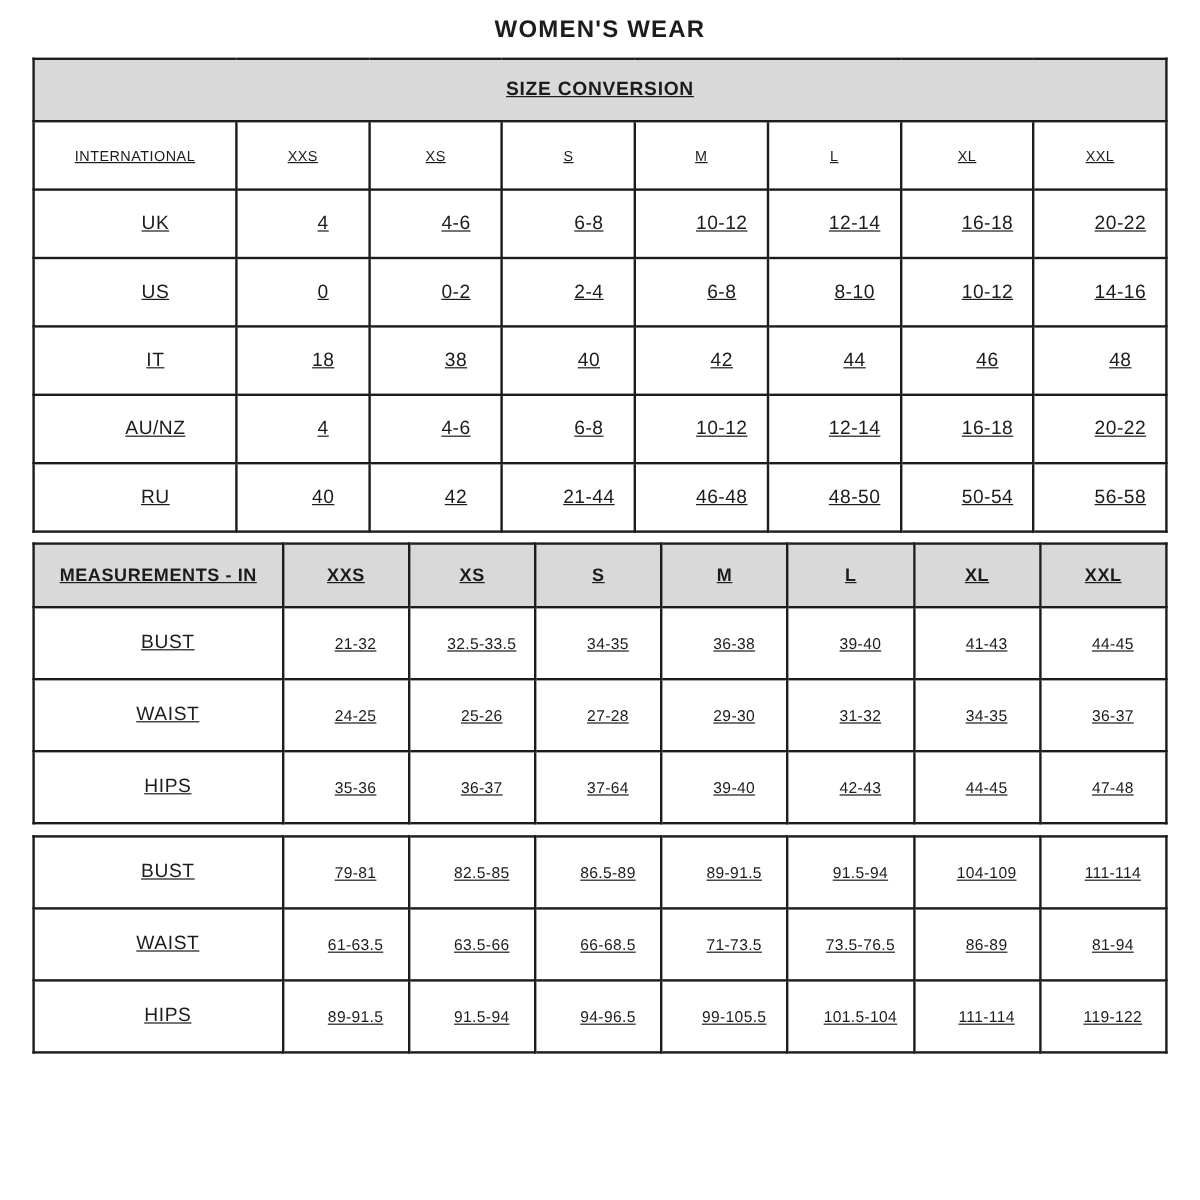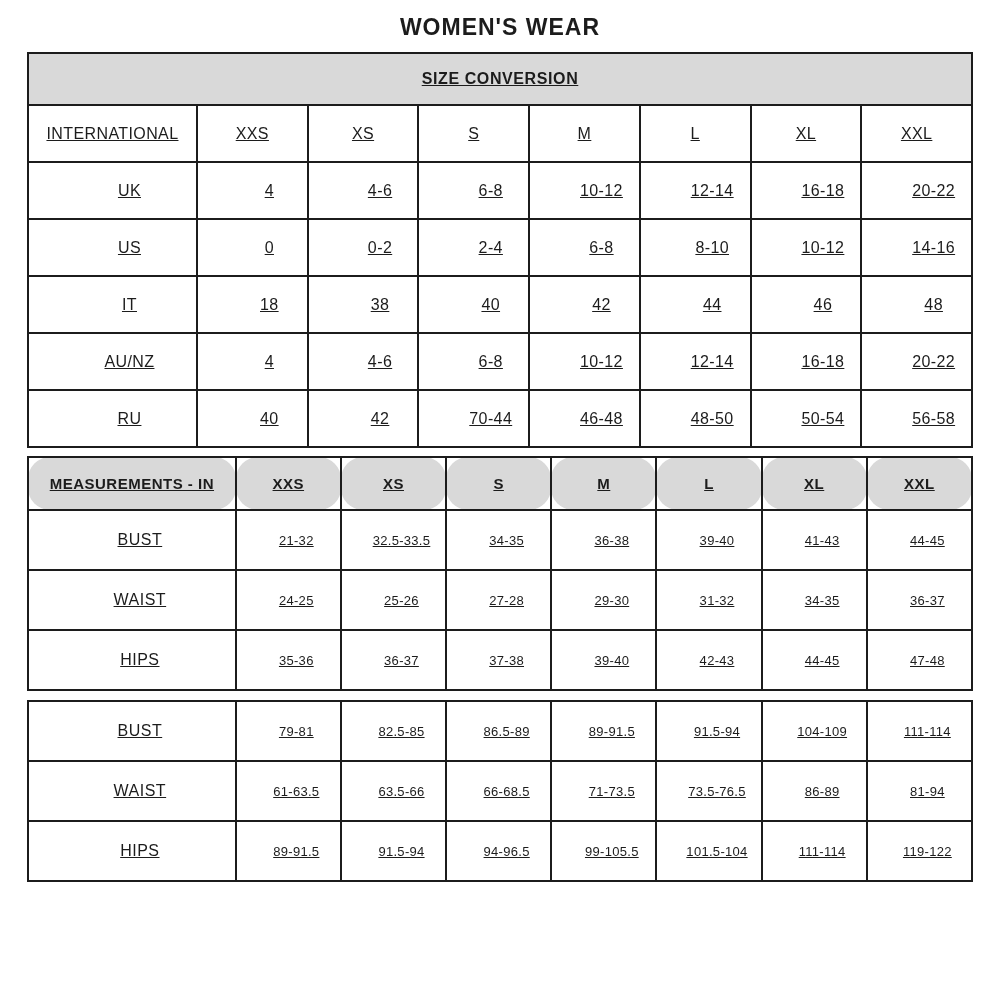--- a/index.html
+++ b/index.html
@@ -13,21 +13,21 @@
     -webkit-font-smoothing: antialiased;
   }
   .page {
     width: 1000px;
     height: 1000px;
     box-sizing: border-box;
     padding: 12px 27px 10px 27px;
   }
   .page-title {
     text-align: center;
-    font-size: 23px;
+    font-size: 20px;
     font-weight: 700;
     letter-spacing: 1px;
     margin: 2px 0 11px 0;
   }
   table {
     width: 100%;
     border-collapse: collapse;
     table-layout: fixed;
     text-decoration: underline;
   }
@@ -38,28 +38,28 @@
     padding: 0;
     overflow: hidden;
   }
   .gray { background: #d9d9d9; }
 
   
   .t-conv { margin-bottom: 8px; }
   .t-conv col.c-label { width: 17.9%; }
   .t-conv col.c-size  { width: 11.73%; }
   .t-conv .banner-row td { height: 50px; font-size: 16px; font-weight: 700; letter-spacing: 0.6px; }
-  .t-conv .head-row td { height: 55px; font-size: 16px; letter-spacing: 0.4px; }
+  .t-conv .head-row td { height: 55px; font-size: 12px; letter-spacing: 0.4px; }
   .t-conv .data-row td { height: 55px; font-size: 16px; letter-spacing: 0.4px; padding-left: 34px; }
 
   
   .t-meas { margin-bottom: 9px; }
   .t-meas col.c-label { width: 22%; }
   .t-meas col.c-size  { width: 11.14%; }
-  .t-meas .head-row td { height: 51px; font-size: 15px; font-weight: 700; letter-spacing: 0.5px; border-radius: 22px; }
+  .t-meas .head-row td { height: 51px; font-size: 15px; font-weight: 700; letter-spacing: 0.5px; }
   .t-meas .data-row td { height: 58px; font-size: 13px; letter-spacing: 0.3px; padding-left: 16px; }
   .t-meas .data-row td.rowlabel { font-size: 16px; letter-spacing: 0.5px; }
 </style>
 </head>
 <body>
 
 <div class="page">
 
   <div class="page-title">WOMEN'S WEAR</div>
 
@@ -125,21 +125,21 @@
       <td>6-8</td>
       <td>10-12</td>
       <td>12-14</td>
       <td>16-18</td>
       <td>20-22</td>
     </tr>
     <tr class="data-row">
       <td class="rowlabel">RU</td>
       <td>40</td>
       <td>42</td>
-      <td>70-44</td>
+      <td>21-44</td>
       <td>46-48</td>
       <td>48-50</td>
       <td>50-54</td>
       <td>56-58</td>
     </tr>
   </tbody>
     </table>
 
   <table class="t-meas">
     <colgroup>
@@ -180,21 +180,21 @@
       <td>27-28</td>
       <td>29-30</td>
       <td>31-32</td>
       <td>34-35</td>
       <td>36-37</td>
     </tr>
     <tr class="data-row">
       <td class="rowlabel">HIPS</td>
       <td>35-36</td>
       <td>36-37</td>
-      <td>37-38</td>
+      <td>37-64</td>
       <td>39-40</td>
       <td>42-43</td>
       <td>44-45</td>
       <td>47-48</td>
     </tr>
   </tbody>
     </table>
 
   <table class="t-meas">
     <colgroup>

